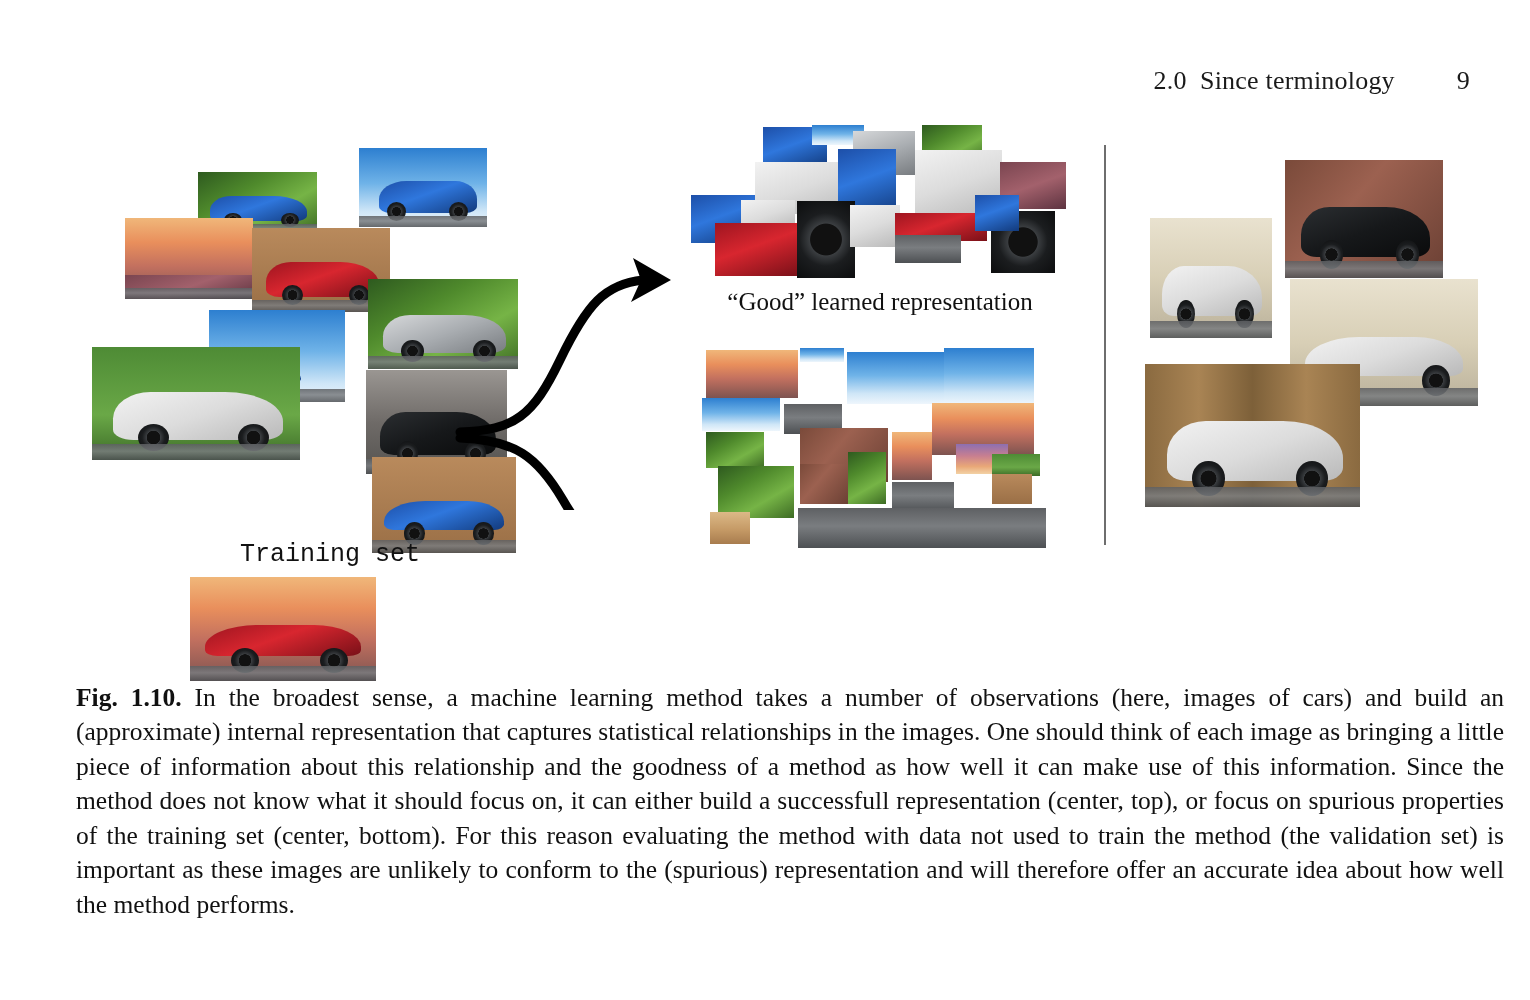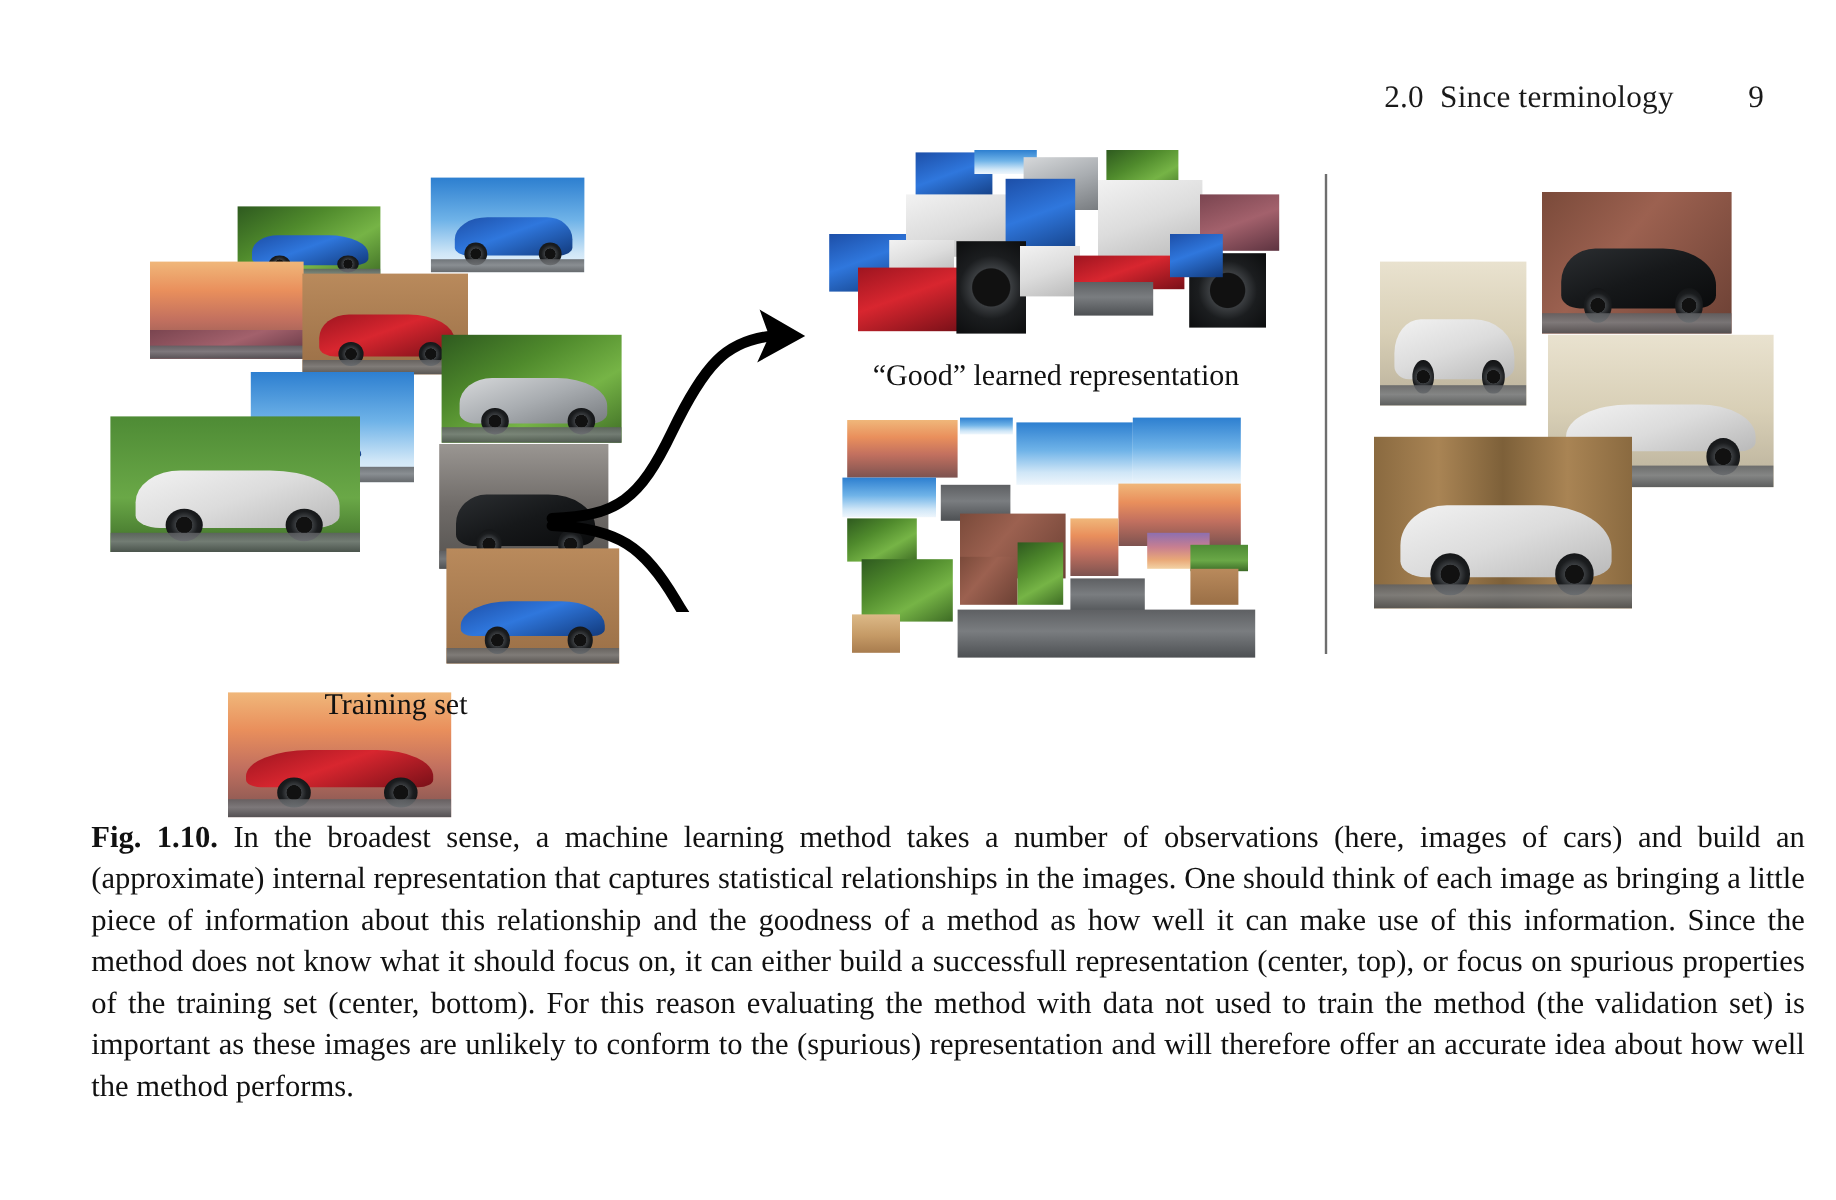--- a/index.html
+++ b/index.html
@@ -178,21 +178,21 @@
           <div class="asphalt" style="position: absolute; left: 0px; bottom: 0px; width: 100%; height: 14%; opacity: 0.85;"></div>
         </div>
         <div class="tile dirt" style="left: 327px; top: 337px; width: 144px; height: 96px;">
           <div class="car-blue" style="position: absolute; left: 8%; top: 46%; width: 84%; height: 30%; border-radius: 34% 30% 8% 8% / 70% 70% 20% 20%;"></div>
           <div class="wheel-dark" style="position: absolute; left: 22%; top: 68%; width: 15%; height: 24%; border-radius: 50%;"></div>
           <div class="wheel-dark" style="position: absolute; left: 70%; top: 68%; width: 15%; height: 24%; border-radius: 50%;"></div>
           <div class="asphalt" style="position: absolute; left: 0px; bottom: 0px; width: 100%; height: 14%; opacity: 0.85;"></div>
         </div>
       </div>
   </div>
-  <div class="panel-label" style="left:180px; top:454px; width:300px;">Training set</div>
+  <div class="panel-label" style="left:180px; top:420px; width:300px;font-family:Liberation Mono, monospace;">Training set</div>
 
   <svg id="arrows" viewBox="0 0 230 330">
     <path d="M 5 252 C 60 250, 78 236, 105 180 C 132 124, 150 104, 188 100" stroke="#000" stroke-width="9" fill="none" stroke-linecap="round"></path>
     <polygon points="178,78 216,100 176,122 186,100"></polygon>
     <path d="M 5 258 C 60 260, 82 276, 108 320 C 130 358, 152 380, 192 385" stroke="#000" stroke-width="9" fill="none" stroke-linecap="round"></path>
     <polygon points="182,363 220,385, 180,407 190,385"></polygon>
   </svg>
 
   <div class="panel" id="panel-good" style="left:675px; top:5px; width:400px; height:165px;">
     <div id="good-tiles">
@@ -208,21 +208,21 @@
         <div class="tile car-white" style="left: 66px; top: 75px; width: 54px; height: 30px;"></div>
         <div class="tile car-red" style="left: 40px; top: 98px; width: 84px; height: 53px;"></div>
         <div class="tile wheel-dark" style="left: 122px; top: 76px; width: 58px; height: 77px;"></div>
         <div class="tile car-white" style="left: 175px; top: 80px; width: 50px; height: 42px;"></div>
         <div class="tile car-red" style="left: 220px; top: 88px; width: 92px; height: 28px;"></div>
         <div class="tile asphalt" style="left: 220px; top: 110px; width: 66px; height: 28px;"></div>
         <div class="tile wheel-dark" style="left: 316px; top: 86px; width: 64px; height: 62px;"></div>
         <div class="tile car-blue" style="left: 300px; top: 70px; width: 44px; height: 36px;"></div>
       </div>
   </div>
-  <div class="panel-label" style="left:650px; top:180px; width:460px;text-align:center;">“Good” learned representation</div>
+  <div class="panel-label" style="left:650px; top:168px; width:460px;text-align:center;">“Good” learned representation</div>
 
   <div class="panel" id="panel-bad" style="left:692px; top:228px; width:400px; height:205px;">
     <div id="bad-tiles">
         <div class="tile sky-sunset" style="left: 14px; top: 2px; width: 92px; height: 48px;"></div>
         <div class="tile sky-blue" style="left: 108px; top: 0px; width: 44px; height: 14px;"></div>
         <div class="tile sky-blue" style="left: 155px; top: 4px; width: 97px; height: 52px;"></div>
         <div class="tile sky-blue" style="left: 252px; top: 0px; width: 90px; height: 56px;"></div>
         <div class="tile sky-blue" style="left: 10px; top: 50px; width: 78px; height: 33px;"></div>
         <div class="tile asphalt" style="left: 92px; top: 56px; width: 58px; height: 30px;"></div>
         <div class="tile sky-sunset" style="left: 240px; top: 55px; width: 102px; height: 52px;"></div>

